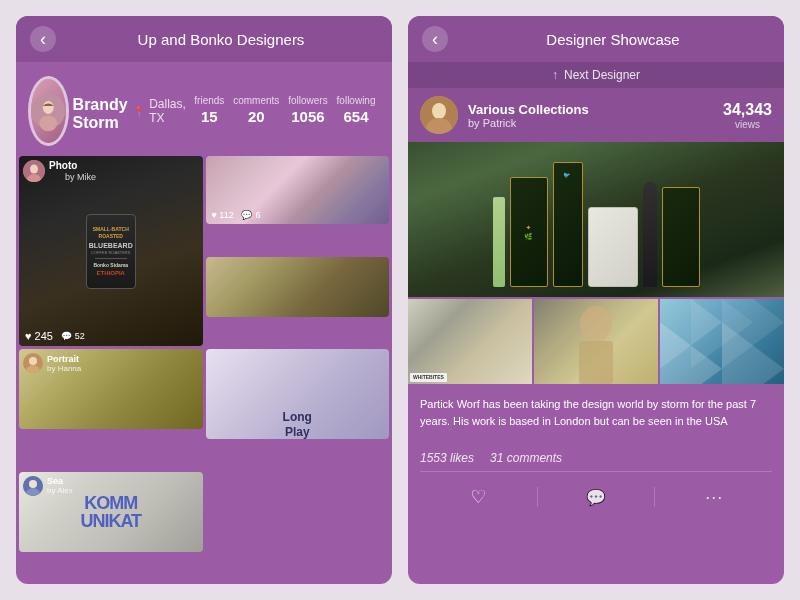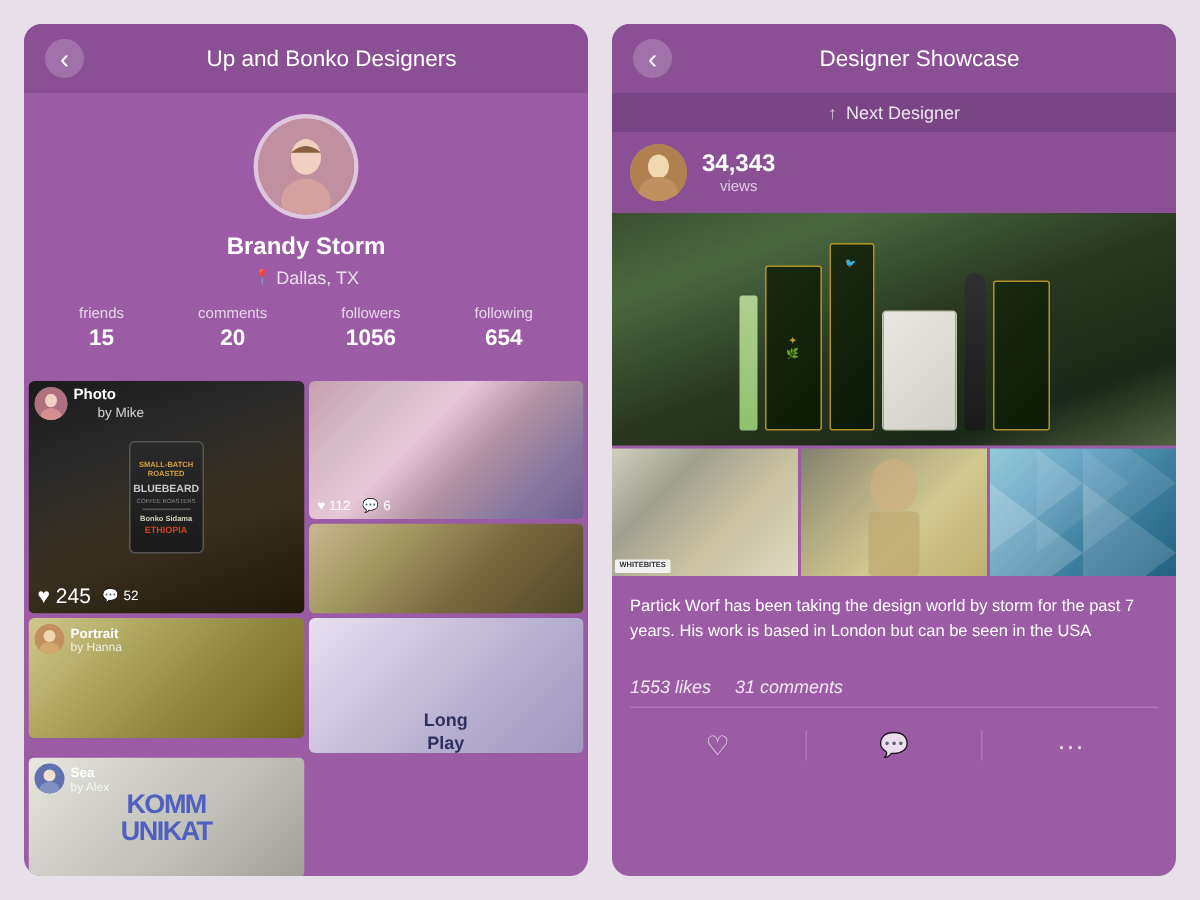--- a/index.html
+++ b/index.html
@@ -53,21 +53,21 @@
     .panel-title {
       color: white;
       font-size: 15px;
       font-weight: 500;
       text-align: center;
       flex: 1;
     }
     .profile-section {
       padding: 14px 12px 10px;
       display: flex;
-      flex-direction: column;
+      flex-direction: row;
       align-items: center;
       gap: 4px;
     }
     .avatar-circle {
       width: 70px;
       height: 70px;
       border-radius: 50%;
       background: #c9a0c9;
       overflow: hidden;
       border: 3px solid rgba(255,255,255,0.4);
@@ -293,26 +293,26 @@
                 <ellipse cx="11" cy="9" rx="4" ry="4.5" fill="#f0d0c0"></ellipse>
                 <ellipse cx="11" cy="20" rx="7" ry="6" fill="#d49090"></ellipse>
               </svg>
           </div>
           <div style="line-height:1.2;">
             <div style="color:white;font-size:10px;font-weight:600;">Photo</div>
             <div style="color:rgba(255,255,255,0.8);font-size:9px;padding-left:16px;">by Mike</div>
           </div>
         </div>
         <div style="position:absolute; bottom:4px; left:6px; display:flex; gap:8px; align-items:center;">
-          <span style="color:white;font-size:14px;">♥ <span>245</span></span>
+          <span style="color:white;font-size:11px;">♥ <span>245</span></span>
           <span style="color:white;font-size:9px;">💬 <span>52</span></span>
         </div>
       </div>
 
-      <div style="position:relative; overflow:hidden; border-radius:4px; height:92px;">
+      <div style="position:relative; overflow:hidden; border-radius:4px; height:68px;">
         <div style="width:100%; height:100%; background: linear-gradient(135deg, #c8a0b0 0%, #d4b8c4 20%, #e8c8d8 40%, #b090a0 60%, #8878a0 80%, #706090 100%);"></div>
         <div style="position:absolute; bottom:4px; left:6px; display:flex; gap:8px;">
           <span style="color:white;font-size:9px;">♥ <span>112</span></span>
           <span style="color:white;font-size:9px;">💬 <span>6</span></span>
         </div>
       </div>
 
       <div style="position:relative; overflow:hidden; border-radius:4px; height:60px;">
         <div style="width:100%; height:100%; background: linear-gradient(135deg, #c8b890 0%, #a09860 30%, #786840 60%, #504828 100%);"></div>
       </div>
@@ -378,20 +378,24 @@
     </div>
 
     <div class="designer-info-row">
       <div style="width:38px;height:38px;border-radius:50%;background:#c09060;overflow:hidden;flex-shrink:0;">
         <svg width="38" height="38" viewBox="0 0 38 38">
           <circle cx="19" cy="19" r="19" fill="#b08050"></circle>
           <ellipse cx="19" cy="15" rx="7" ry="8" fill="#f0d8b0"></ellipse>
           <ellipse cx="19" cy="33" rx="13" ry="11" fill="#c09060"></ellipse>
         </svg>
       </div>
+      <div class="designer-info-text">
+        <div class="designer-title">Various Collections</div>
+        <div class="designer-sub">by Patrick</div>
+      </div>
       <div>
         <div class="views-count">34,343</div>
         <div class="views-label">views</div>
       </div>
     </div>
 
     <div style="width:100%; height:155px; overflow:hidden; position:relative; background:linear-gradient(160deg, #3a5030 0%, #4a6840 20%, #2a3820 50%, #1a2818 80%, #506040 100%); display:flex; align-items:center; justify-content:center;">
 
       <div style="display:flex; align-items:flex-end; justify-content:center; gap:5px; padding:10px; height:100%;">
         <div style="width:12px;height:90px;background:linear-gradient(180deg,#b0d090,#90c070);border-radius:2px;"></div>

